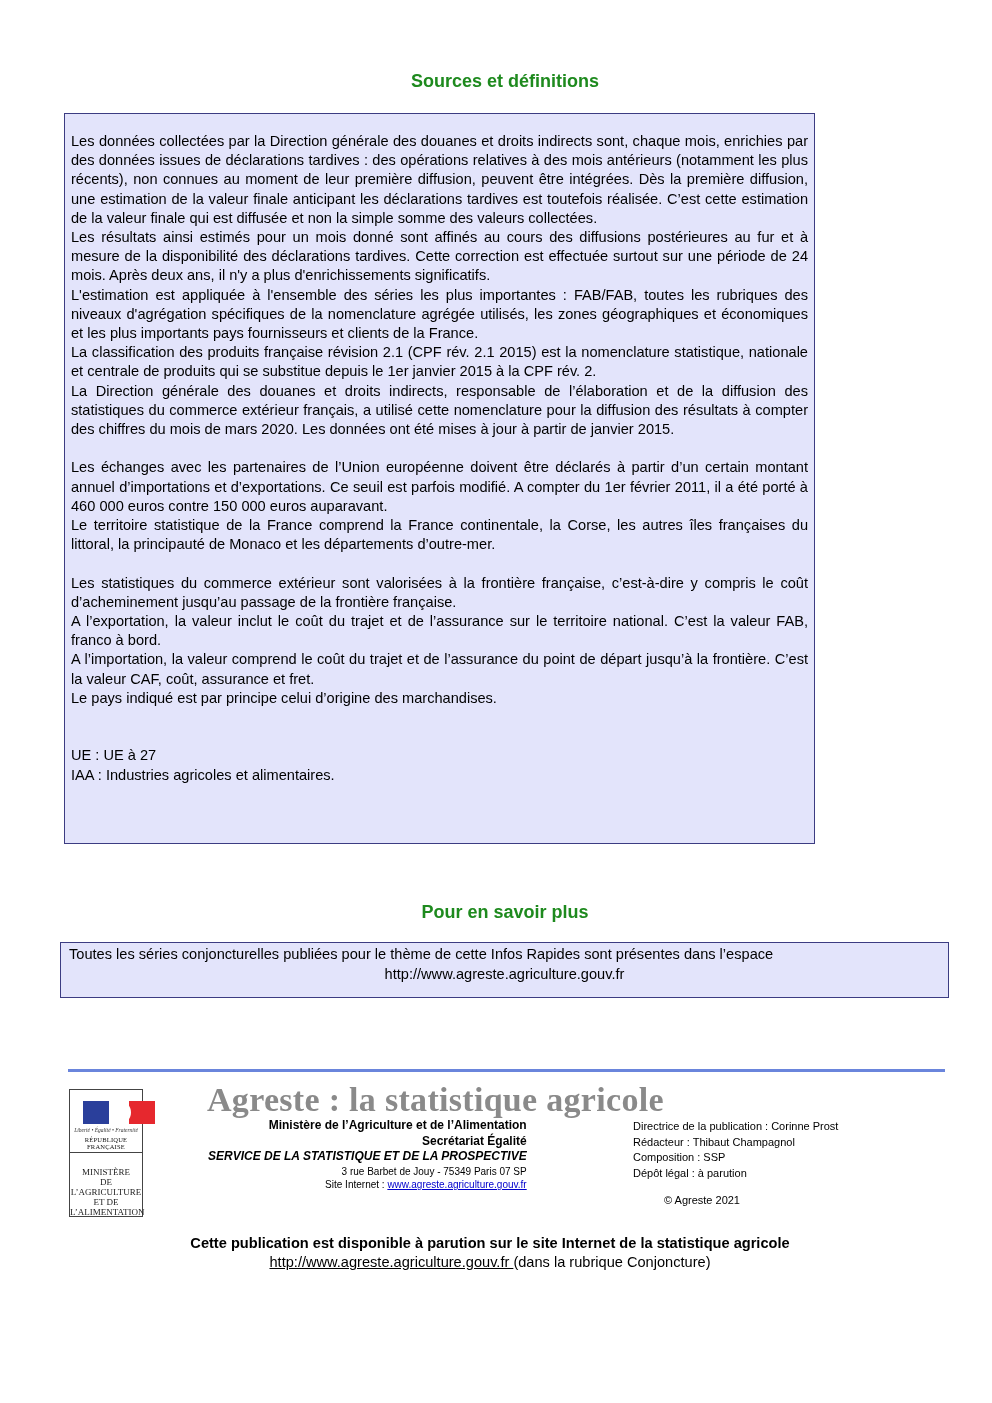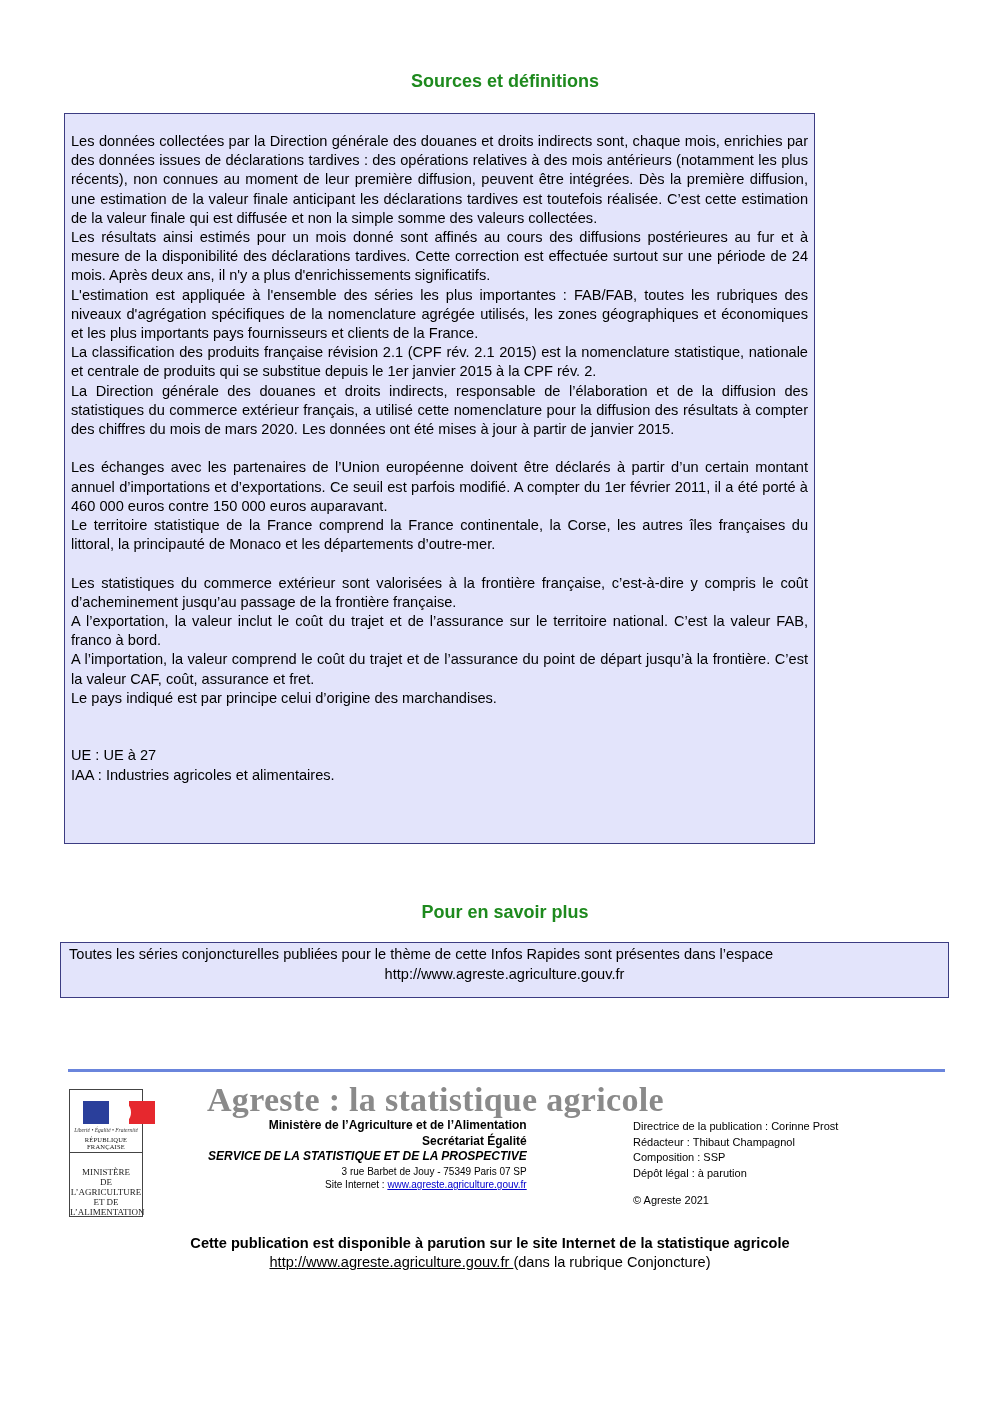--- a/index.html
+++ b/index.html
@@ -23,21 +23,21 @@
   .motto { position: absolute; top: 37px; left: 0; width: 100%; text-align: center; font-family: "Liberation Serif", serif; font-style: italic; font-size: 5.5px; color: #333; }
   .rf { position: absolute; top: 46px; left: 0; width: 100%; text-align: center; font-family: "Liberation Serif", serif; font-size: 6.5px; color: #111; letter-spacing: 0.2px; }
   .ministry { text-align: center; font-family: "Liberation Serif", serif; font-size: 9px; line-height: 10px; color: #222; padding-top: 14px; }
   .agreste-title { position: absolute; left: 207px; top: 1081px; font-family: "Liberation Serif", serif; font-size: 34px; font-weight: bold; color: #8a8a8a; letter-spacing: 0.3px; white-space: nowrap; }
   .org { position: absolute; left: 208px; top: 1118px; font-size: 12px; line-height: 15.5px; text-align: right; }
   .org .bold { font-weight: bold; }
   .org .bi { font-weight: bold; font-style: italic; }
   .org .small { font-size: 10px; line-height: 13.5px; }
   .org a { color: #0000cc; text-decoration: underline; }
   .credits { position: absolute; left: 633px; top: 1119px; font-size: 11px; line-height: 15.5px; }
-  .credits .copy { margin-top: 12px; }
+  .credits .copy { margin-top: 12px; margin-left: 31px; }
   .footer { position: absolute; left: 0; width: 980px; text-align: center; font-size: 14.6px; line-height: 19px; top: 1234px; }
   .footer .bold { font-weight: bold; }
   .footer .link { text-decoration: underline; color: #000; }
 </style>
 </head>
 <body>
 
 <div id="t1" class="section-title">Sources et définitions</div>
 
 <div id="defs" class="box">

